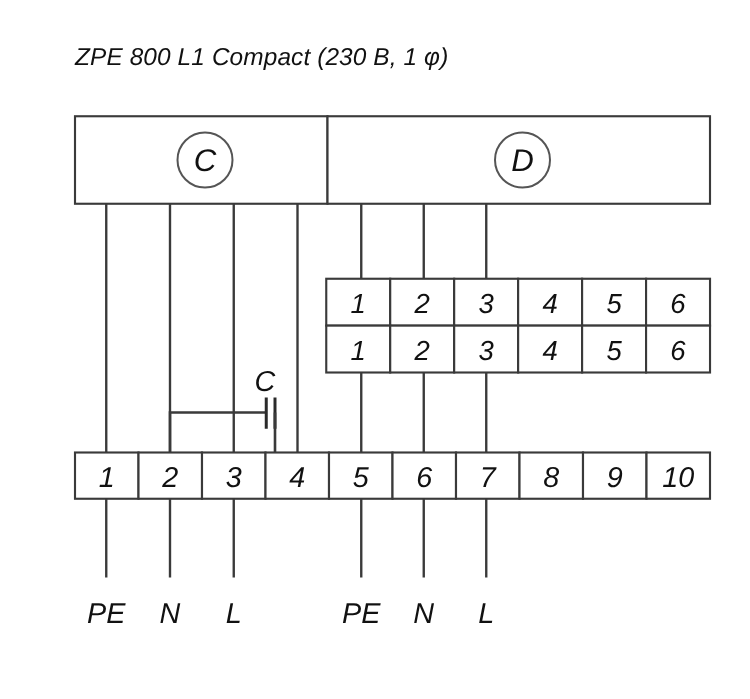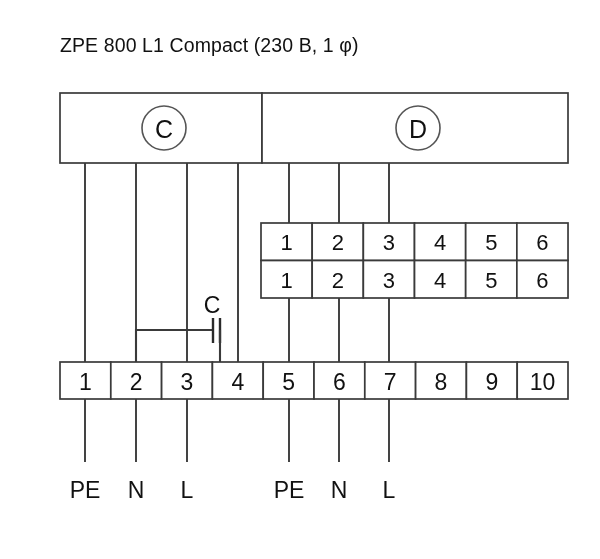--- a/index.html
+++ b/index.html
@@ -13,20 +13,21 @@
     width: 600px;
     height: 559px;
     position: relative;
     overflow: hidden;
     color: #1a1a1a;
   }
   #diagram-root {
     position: relative;
     width: 600px;
     height: 559px;
+    font-style: italic;
   }
   #diagram-svg {
     position: absolute;
     left: 0;
     top: 0;
     width: 600px;
     height: 559px;
     display: block;
   }
   .wire, .box-outline, .cell-rect, .divider, .jumper, .cap-plate, .cap-lead {

